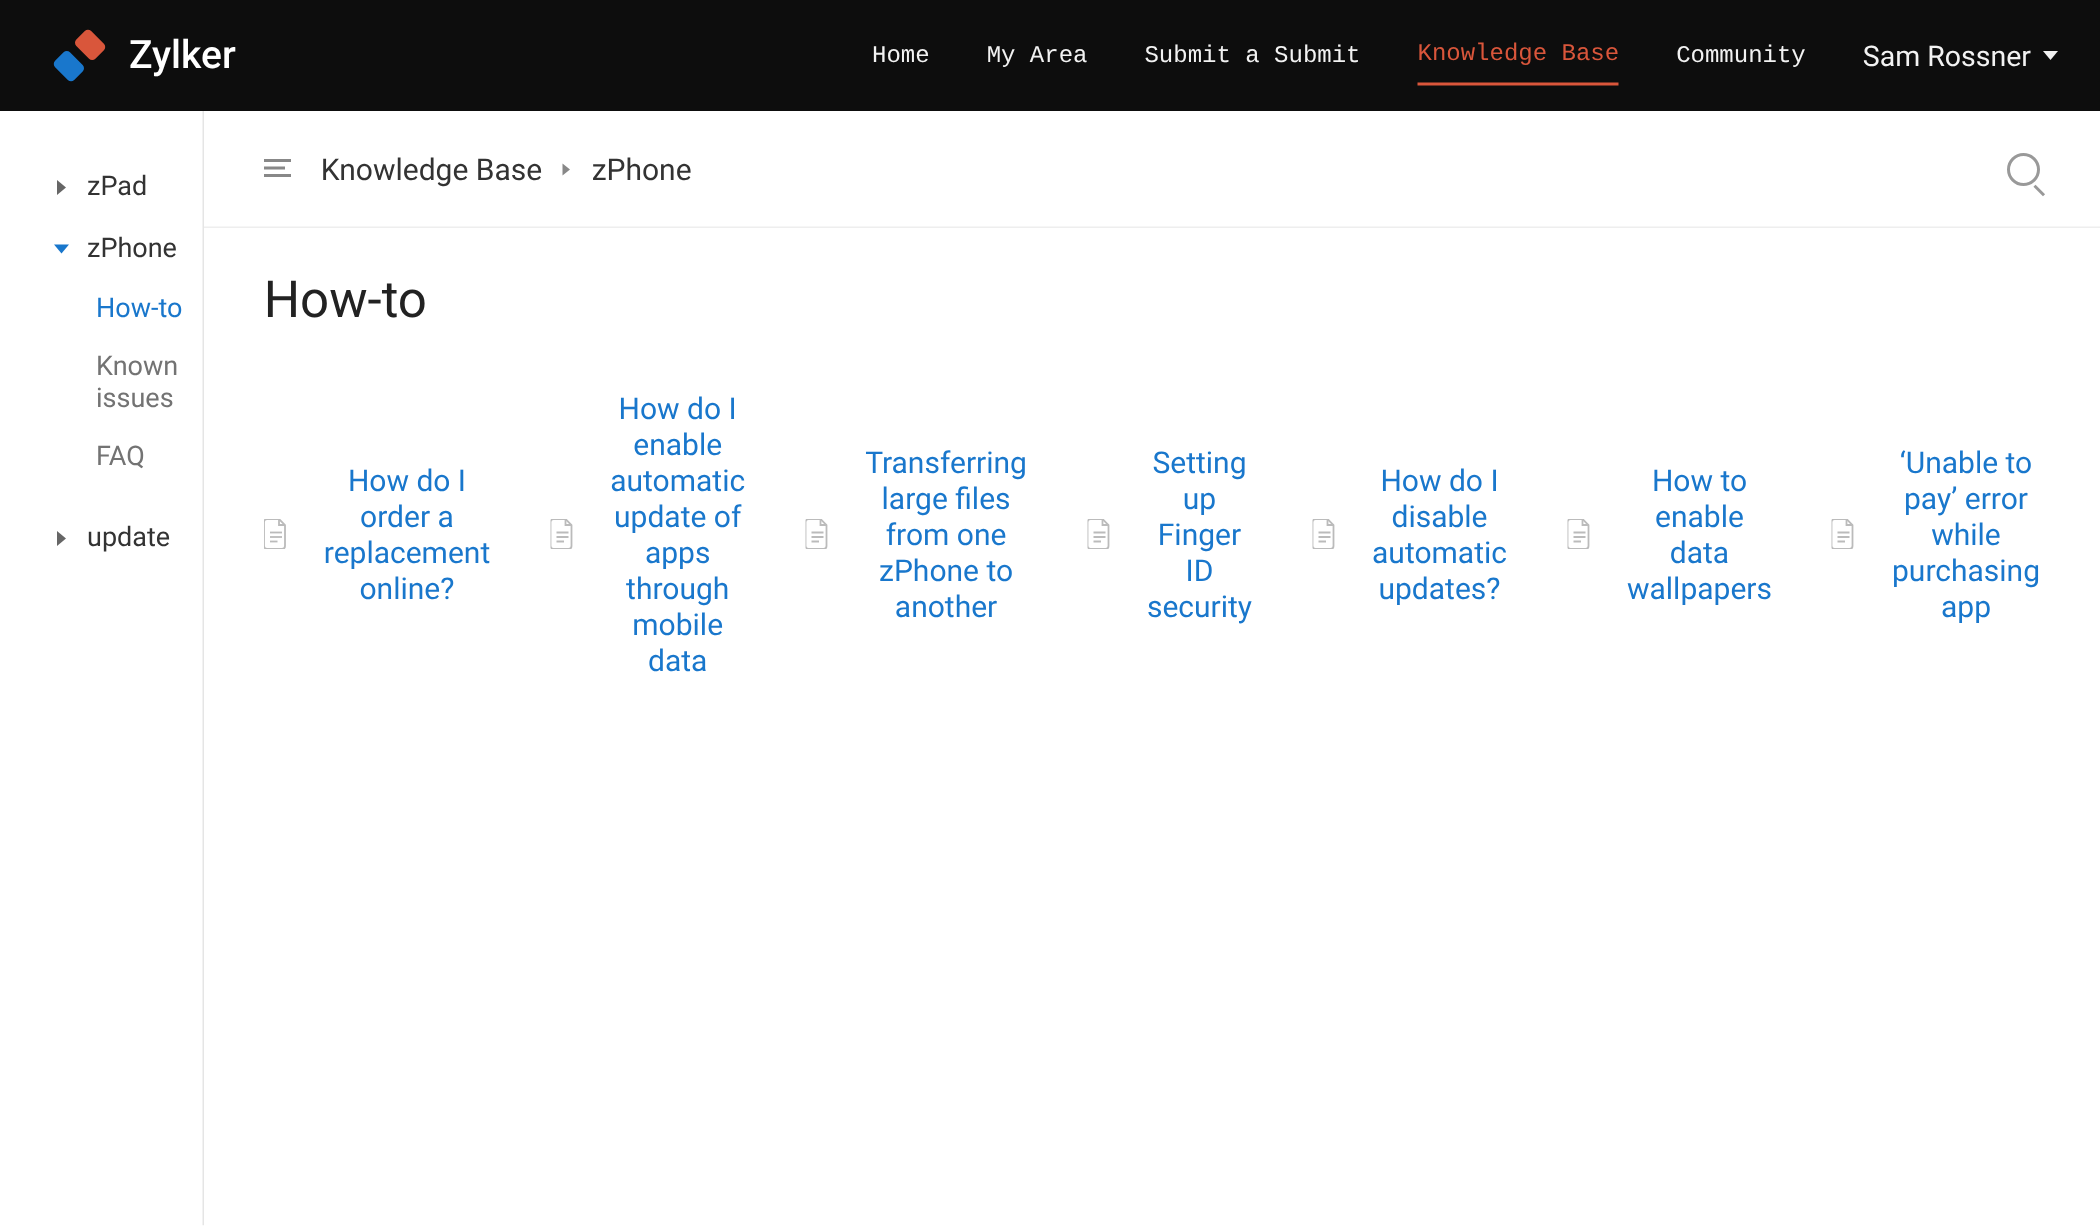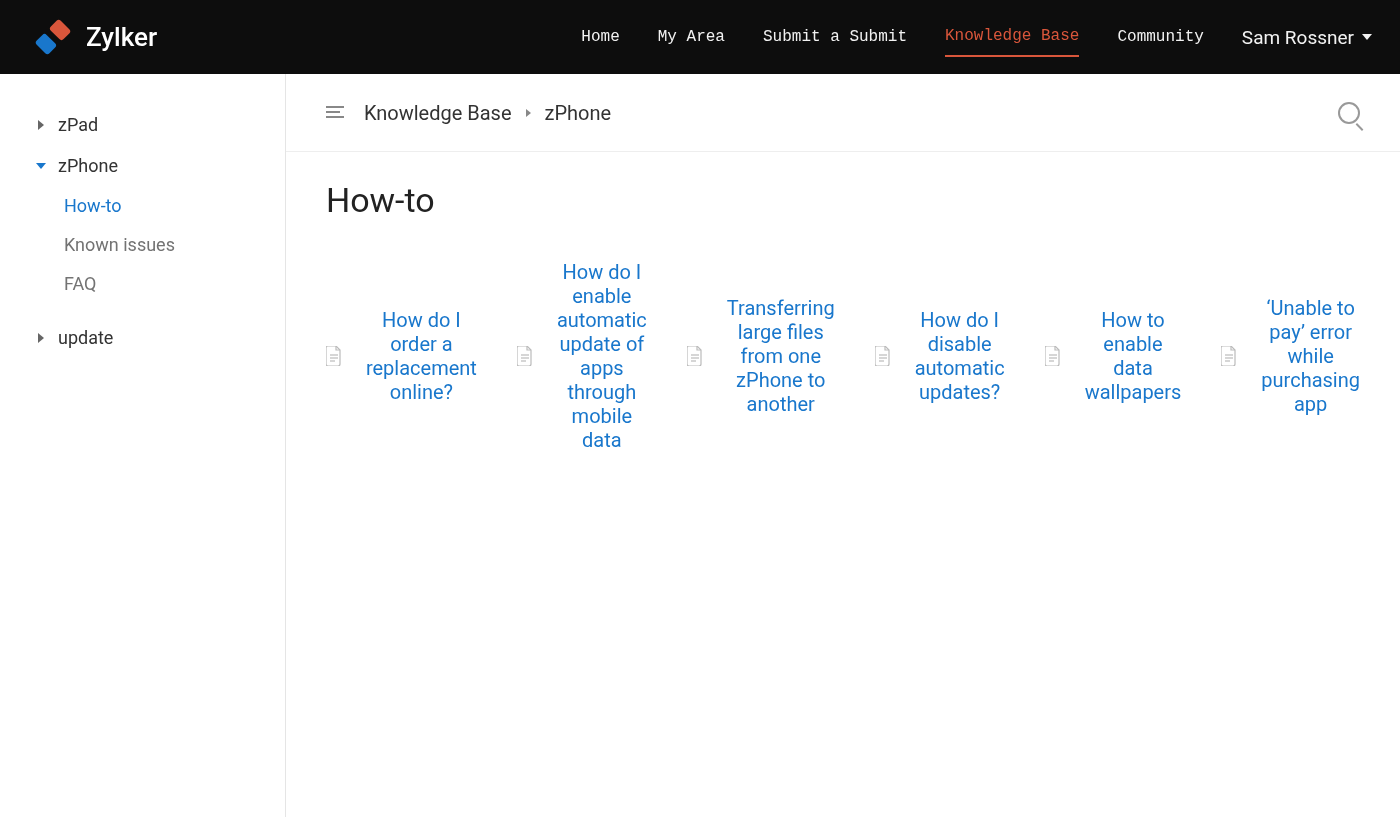--- a/index.html
+++ b/index.html
@@ -345,20 +345,30 @@
           <svg class="doc-icon" viewBox="0 0 16 20">
               <path d="M2 0h8l4 4v14a2 2 0 0 1-2 2H2a2 2 0 0 1-2-2V2a2 2 0 0 1 2-2z" fill="none" stroke="#bbb" stroke-width="1.2"></path>
               <path d="M10 0v4h4" fill="none" stroke="#bbb" stroke-width="1.2"></path>
               <line x1="4" y1="9" x2="12" y2="9" stroke="#bbb" stroke-width="1.2"></line>
               <line x1="4" y1="12" x2="12" y2="12" stroke="#bbb" stroke-width="1.2"></line>
               <line x1="4" y1="15" x2="9" y2="15" stroke="#bbb" stroke-width="1.2"></line>
             </svg>
           <span class="art-title">Transferring large files from one zPhone to another</span>
         </div>
 
+        <div class="art">
+          <svg class="doc-icon" viewBox="0 0 16 20">
+              <path d="M2 0h8l4 4v14a2 2 0 0 1-2 2H2a2 2 0 0 1-2-2V2a2 2 0 0 1 2-2z" fill="none" stroke="#bbb" stroke-width="1.2"></path>
+              <path d="M10 0v4h4" fill="none" stroke="#bbb" stroke-width="1.2"></path>
+              <line x1="4" y1="9" x2="12" y2="9" stroke="#bbb" stroke-width="1.2"></line>
+              <line x1="4" y1="12" x2="12" y2="12" stroke="#bbb" stroke-width="1.2"></line>
+              <line x1="4" y1="15" x2="9" y2="15" stroke="#bbb" stroke-width="1.2"></line>
+            </svg>
+          <span class="art-title">Setting up Finger ID security</span>
+        </div>
 
         <div class="art">
           <svg class="doc-icon" viewBox="0 0 16 20">
               <path d="M2 0h8l4 4v14a2 2 0 0 1-2 2H2a2 2 0 0 1-2-2V2a2 2 0 0 1 2-2z" fill="none" stroke="#bbb" stroke-width="1.2"></path>
               <path d="M10 0v4h4" fill="none" stroke="#bbb" stroke-width="1.2"></path>
               <line x1="4" y1="9" x2="12" y2="9" stroke="#bbb" stroke-width="1.2"></line>
               <line x1="4" y1="12" x2="12" y2="12" stroke="#bbb" stroke-width="1.2"></line>
               <line x1="4" y1="15" x2="9" y2="15" stroke="#bbb" stroke-width="1.2"></line>
             </svg>
           <span class="art-title">How do I disable automatic updates?</span>

